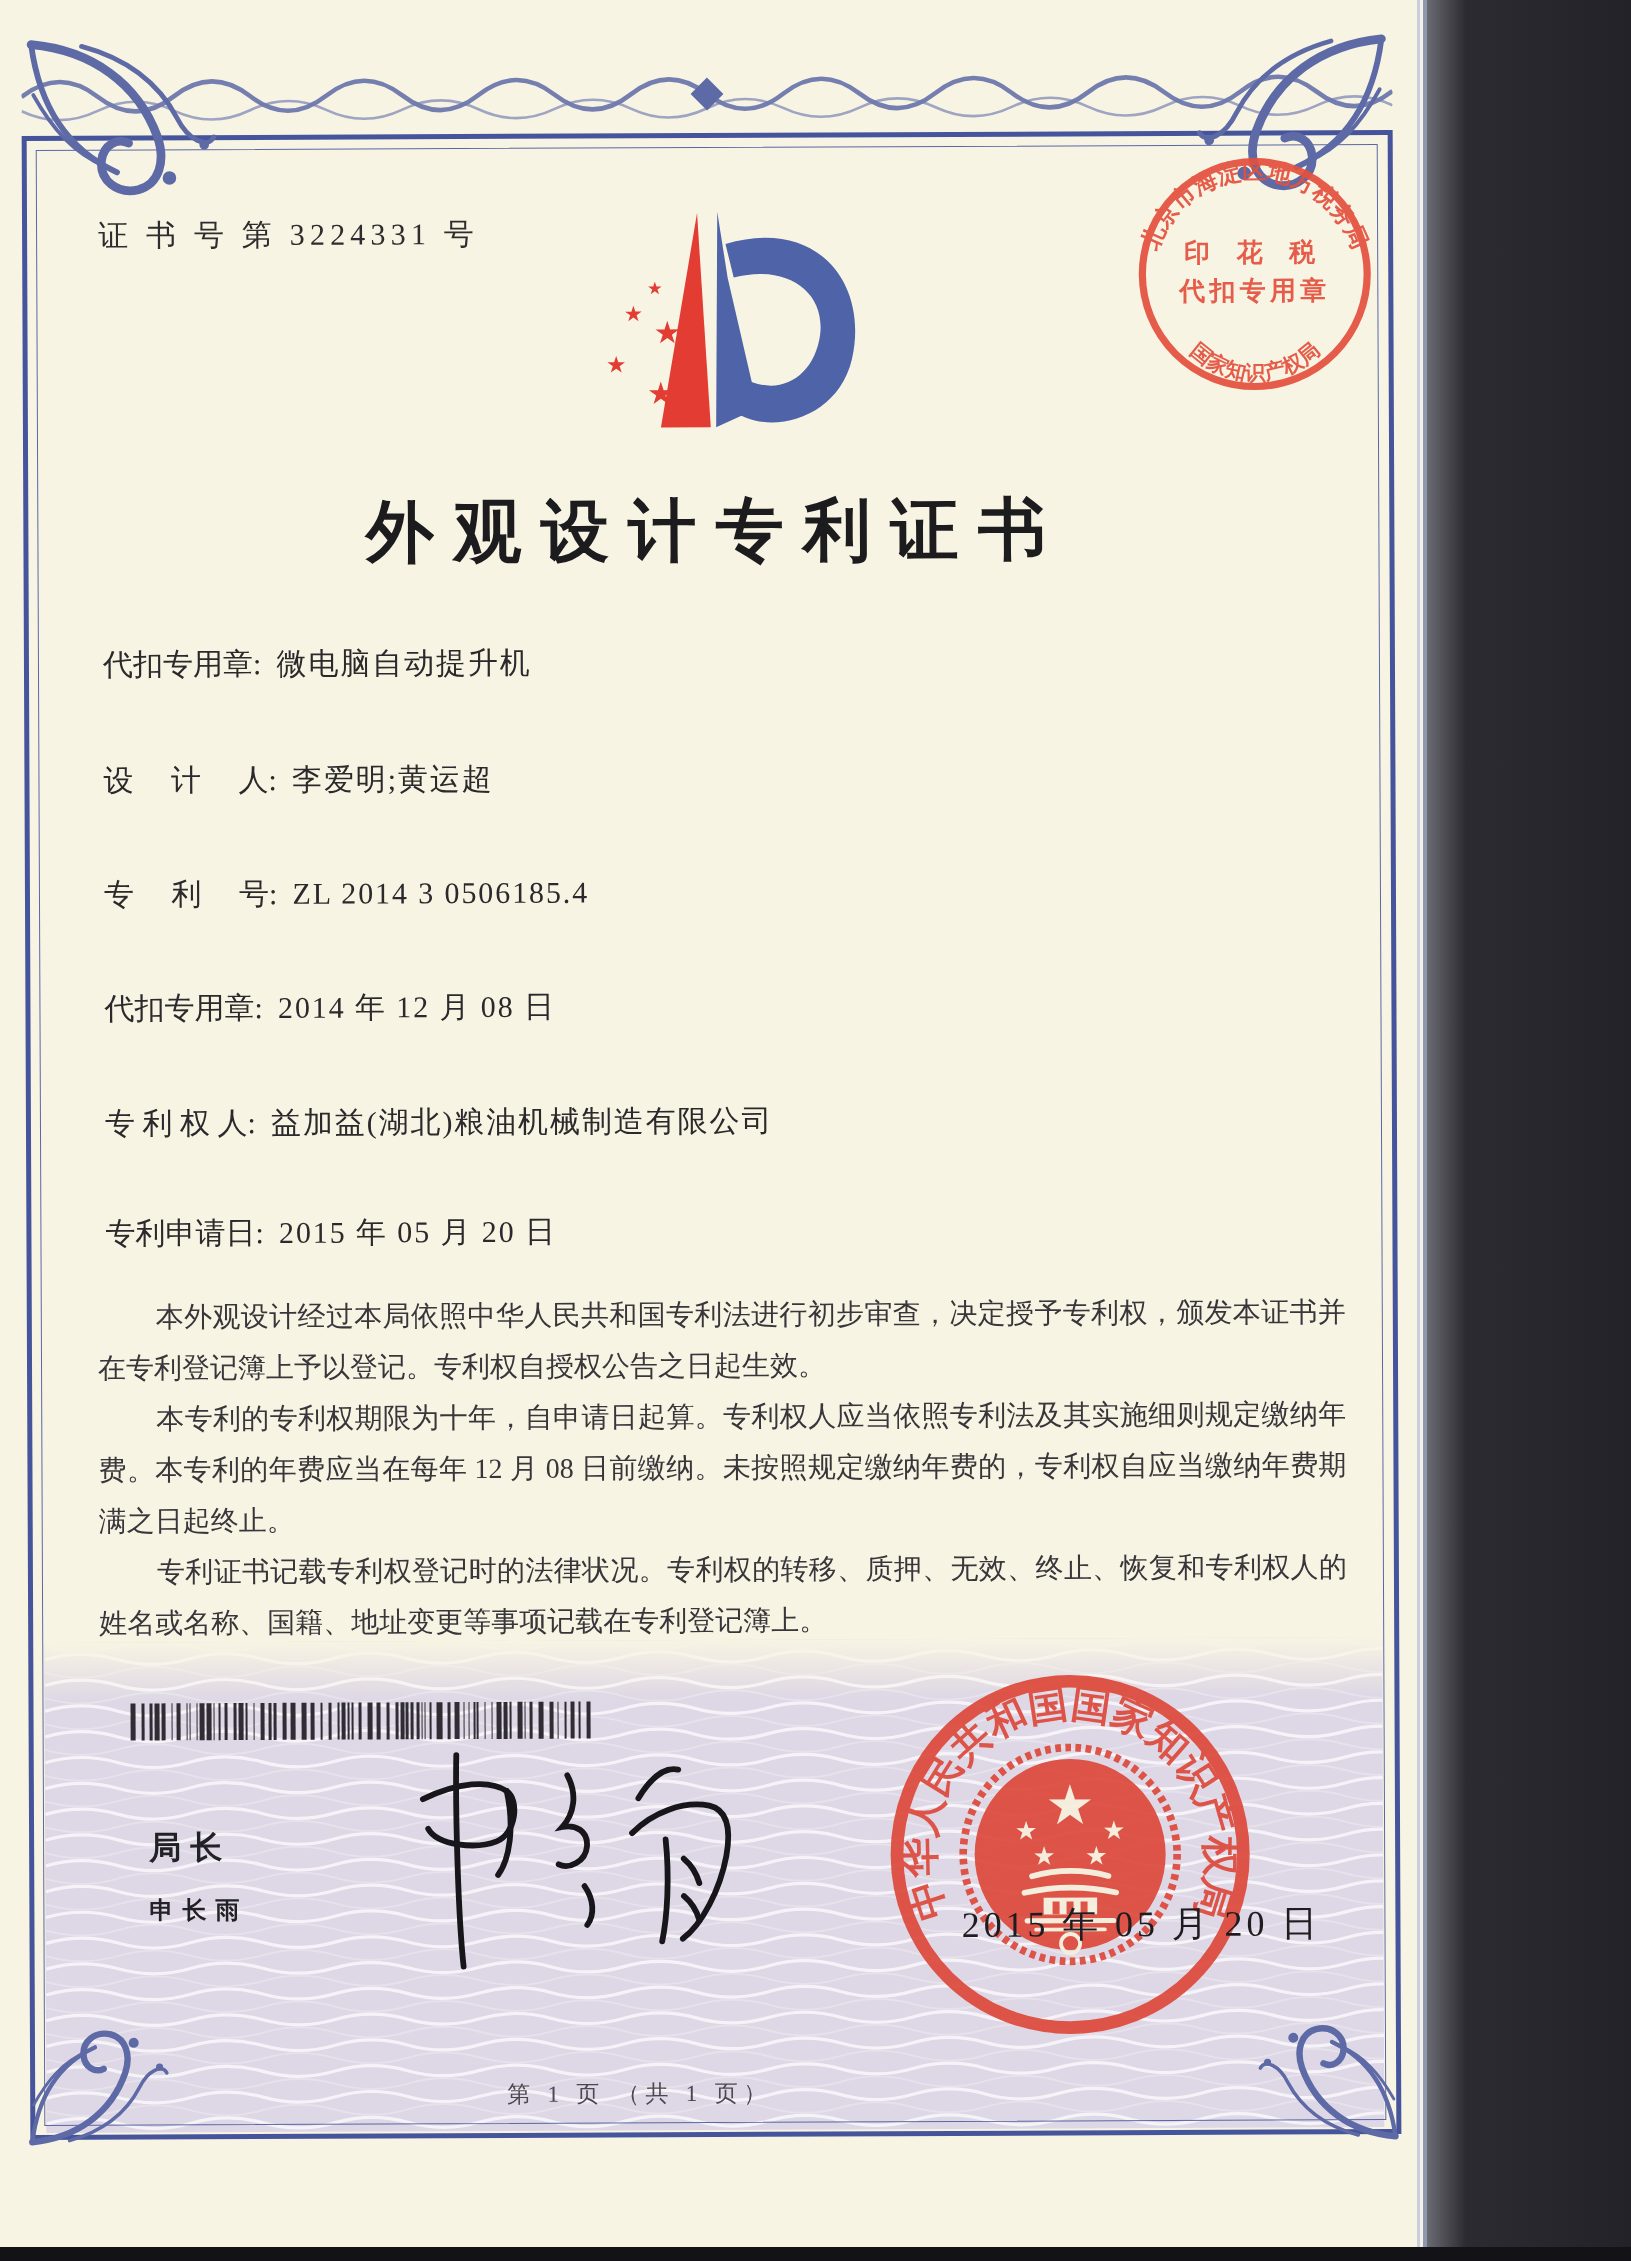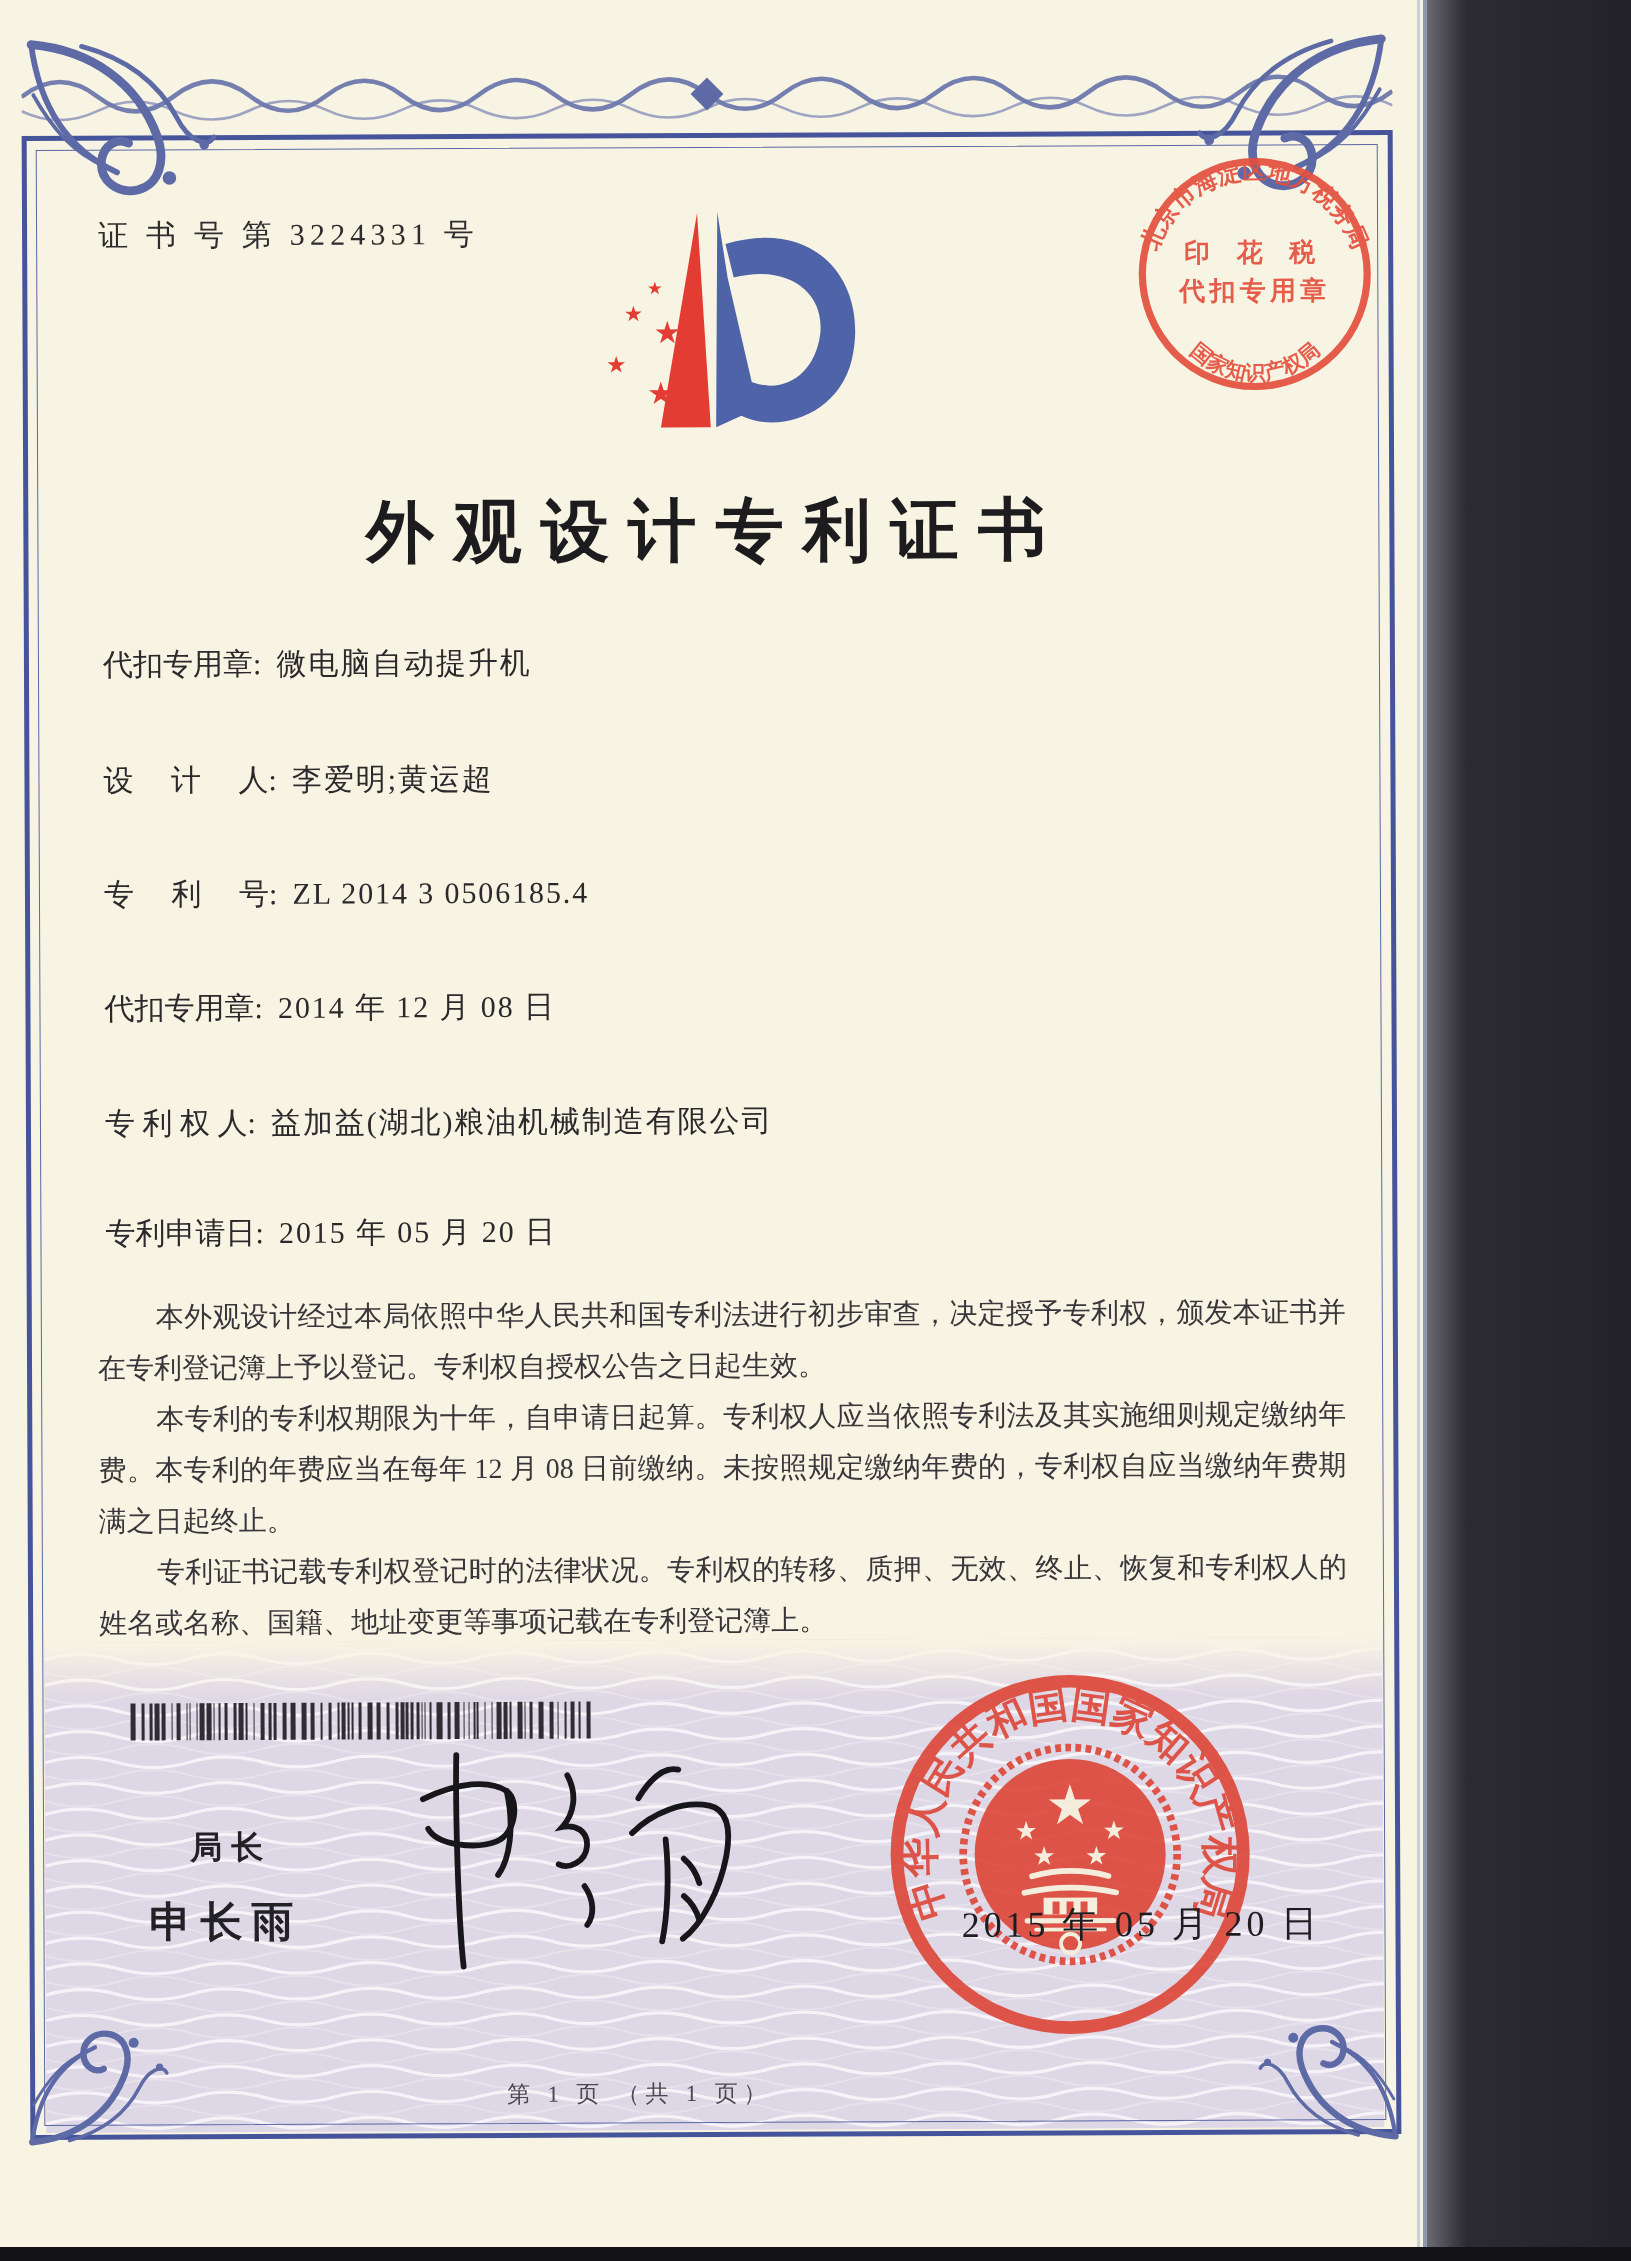--- a/index.html
+++ b/index.html
@@ -39,22 +39,22 @@
   .field .val{margin-left:7.7px;letter-spacing:1.9px;}
   .f0{top:642px}.f1{top:758px}.f2{top:872px}.f3{top:986px}.f4{top:1101px}.f5{top:1211px}
   .paras{position:absolute;left:97px;top:1289px;width:1248px;font-size:28px;line-height:51px;
     color:#39363b;text-align:justify;z-index:4;}
   .paras p{margin:0;text-indent:58px;}
 
   .barcode{position:absolute;left:128px;top:1701px;height:37px;display:flex;align-items:stretch;z-index:5;}
   .bar{background:#2f2d33;height:100%;}
 
   .director-label{position:absolute;left:146px;top:1824px;font-size:32px;letter-spacing:9px;color:#222226;
-    font-family:"Liberation Sans","DejaVu Sans",sans-serif;font-weight:bold;z-index:5;margin-left:41px;}
-  .director-name{position:absolute;left:146px;top:1892px;font-size:42px;letter-spacing:9px;color:#222226;
+    font-family:"Liberation Sans","DejaVu Sans",sans-serif;font-weight:bold;z-index:5;}
+  .director-name{position:absolute;left:146px;top:1892px;font-size:24px;letter-spacing:9px;color:#222226;
     font-family:"Liberation Sans","DejaVu Sans",sans-serif;font-weight:bold;z-index:5;}
   .signature{position:absolute;left:358px;top:1736px;z-index:6;}
 
   .bigseal{position:absolute;left:876px;top:1665px;opacity:.93;z-index:7;}
   .sealdate{position:absolute;left:883px;top:1902px;width:510px;text-align:center;font-size:36px;
     letter-spacing:3.9px;color:#1d1c20;z-index:8;white-space:nowrap;}
   .taxseal{position:absolute;left:1136px;top:154px;opacity:.92;z-index:4;}
   .logo{position:absolute;left:556px;top:205px;z-index:4;}
 
   .footer{position:absolute;left:0;top:2078px;width:1271px;text-align:center;font-size:23px;

